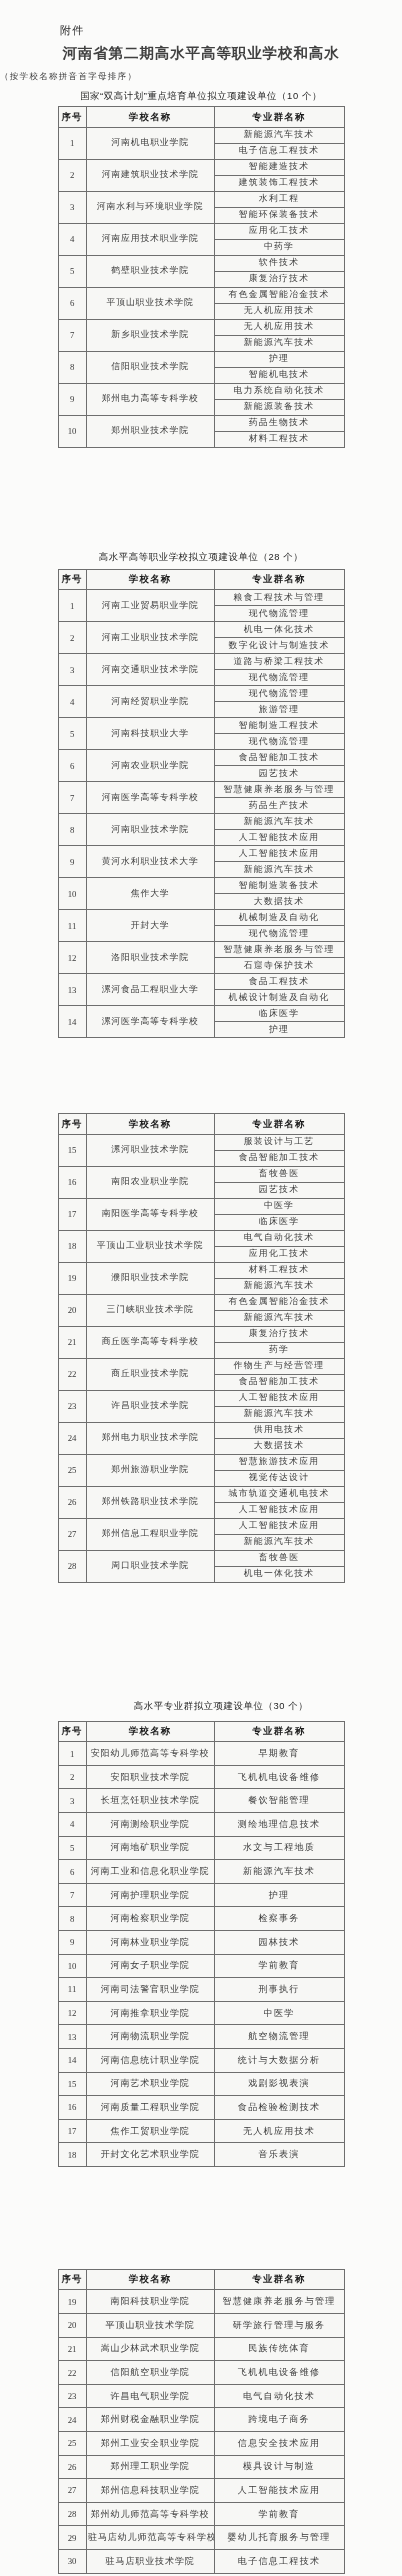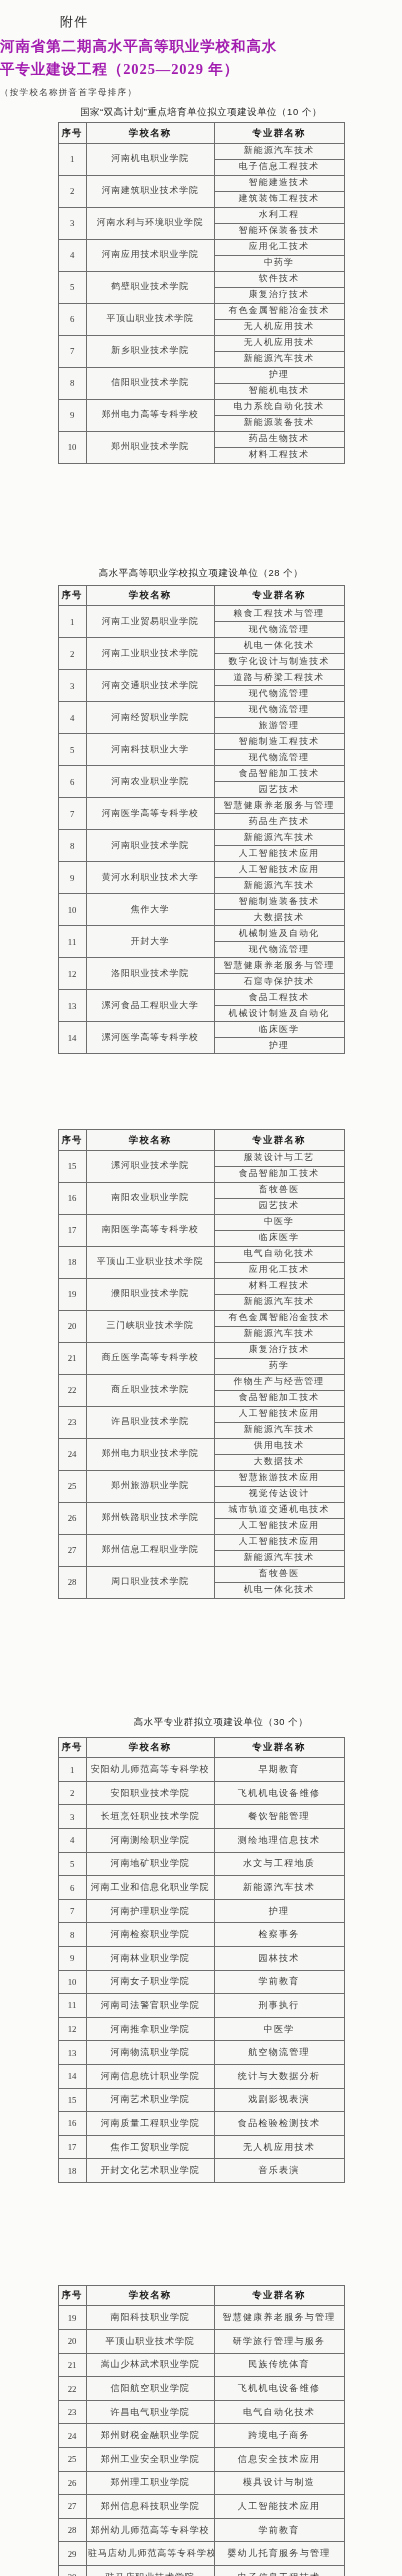--- a/index.html
+++ b/index.html
@@ -7,33 +7,34 @@
     position: relative;
     width: 402px;
     height: 2576px;
     margin: 0 auto;
     background: #fbfbfa;
     font-family: "Liberation Serif", serif;
     color: #2f2f2f;
     overflow: hidden;
   }
   .attachment {
-    padding-top: 13px;
+    padding-top: 23px;
     margin-left: 60px;
-    font-size: 13px;
+    font-size: 11px;
     letter-spacing: 1.3px;
     color: #2b2b2b;
   }
   .title {
     margin-top: 3.8px;
+    text-align: center;
     font-weight: 700;
     font-size: 14.5px;
     line-height: 23px;
     letter-spacing: 0.9px;
-    color: #a21caf;
+    color: #404040;
     font-family: "Liberation Serif", serif;
   }
   .subtitle {
     margin-top: 5px;
     text-align: left;
     font-size: 8.5px;
     letter-spacing: 1.3px;
     color: #3a3a3a;
     height: 12px;
     line-height: 12px;
@@ -93,21 +94,20 @@
   td.school { letter-spacing: 0.9px; }
   td.group  { letter-spacing: 1.3px; }
 </style>
 </head>
 <body>
 
 <div class="page">
   <div class="attachment">附件</div>
   <div class="title">
     <div>河南省第二期高水平高等职业学校和高水</div>
-    <div>平专业建设工程（2025—2029 年）</div>
   </div>
   <div class="subtitle">（按学校名称拼音首字母排序）</div>
   <div id="sections">
       <div class="caption s0">国家“双高计划”重点培育单位拟立项建设单位（10 个）</div>
       <table class="doc-table grouped s0p0">
         <colgroup>
           <col style="width: 28px;">
           <col style="width: 127px;">
           <col style="width: 129px;">
         </colgroup>

